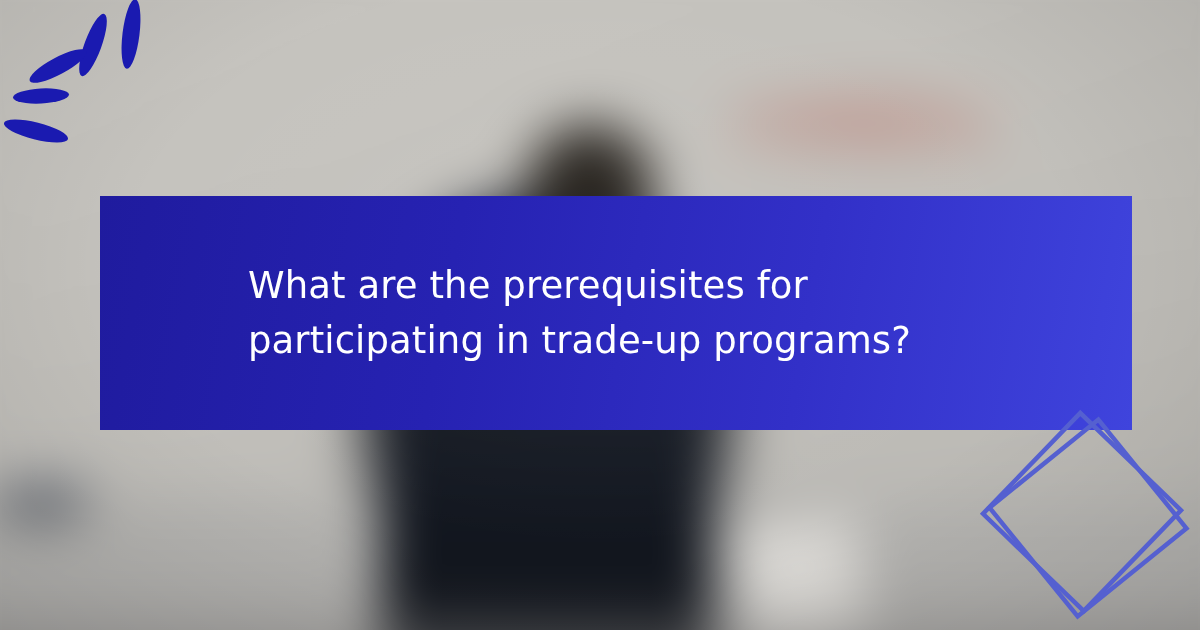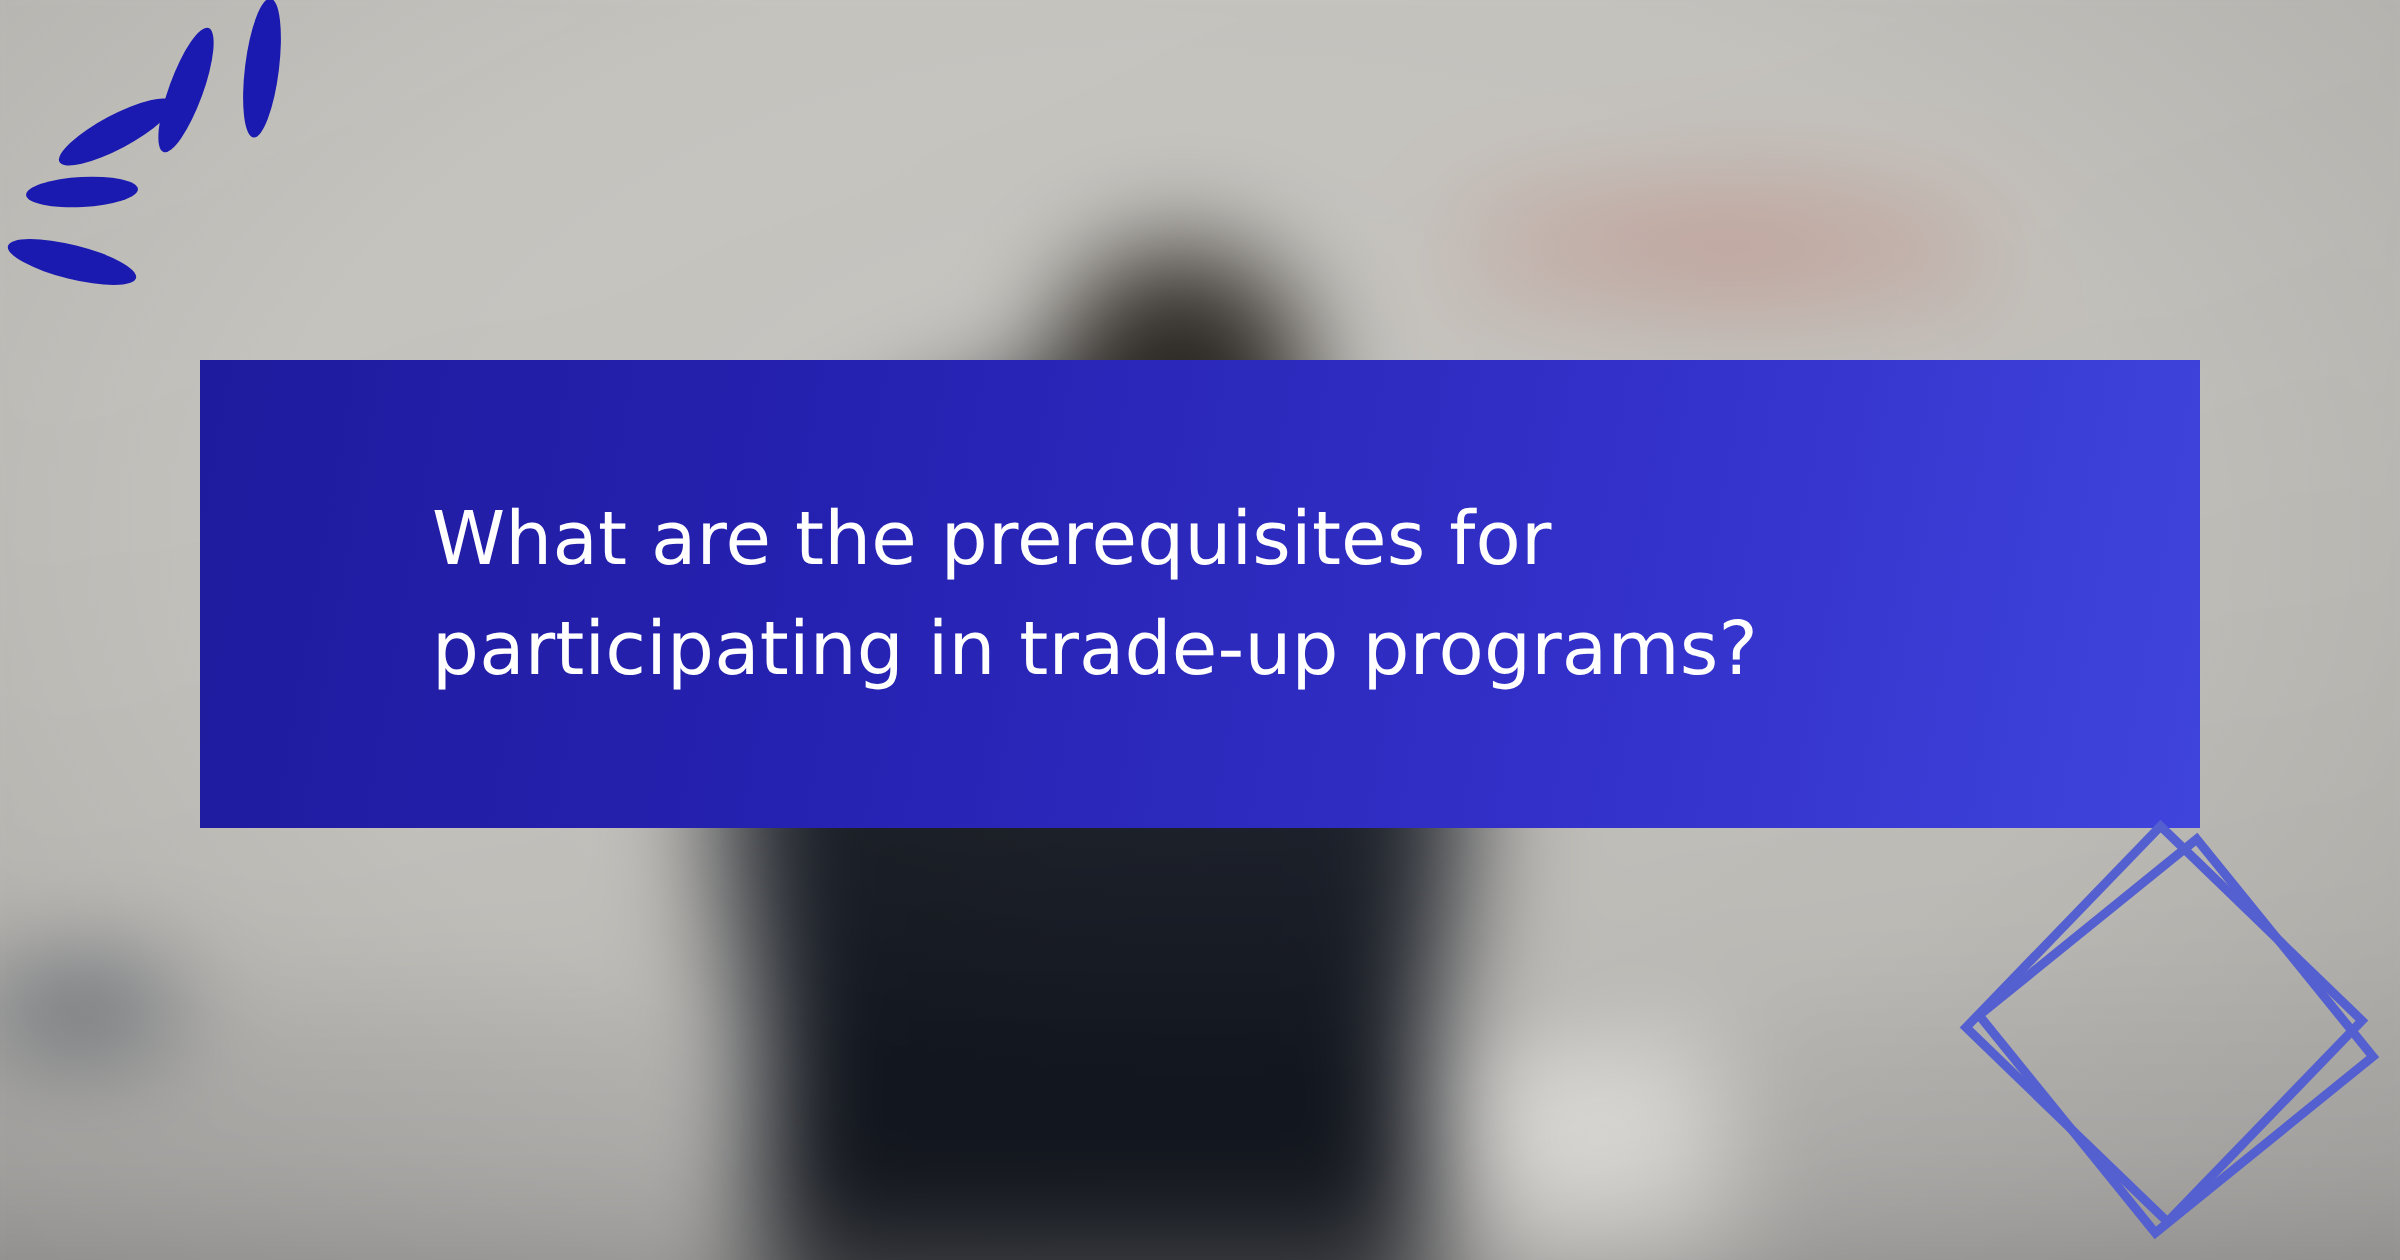--- a/index.html
+++ b/index.html
@@ -168,26 +168,27 @@
     left: 970px;
     top: 400px;
     width: 230px;
     height: 230px;
   }
 
   
   .banner {
     position: absolute;
     left: 100px;
-    top: 180px;
+    top: 196px;
     width: 1000px;
     height: 234px;
     background: linear-gradient(100deg, #1f1b9e 0%, #2622b2 34%, #3230c8 68%, #3f44dd 100%);
     display: flex;
     align-items: center;
+    padding-left: 32px;
   }
   .banner-text {
     margin: 0;
     padding: 0 60px 0 116px;
     color: #ffffff;
     font-family: "DejaVu Sans", sans-serif;
     font-size: 37px;
     font-weight: 400;
     line-height: 55px;
     letter-spacing: 0.1px;

